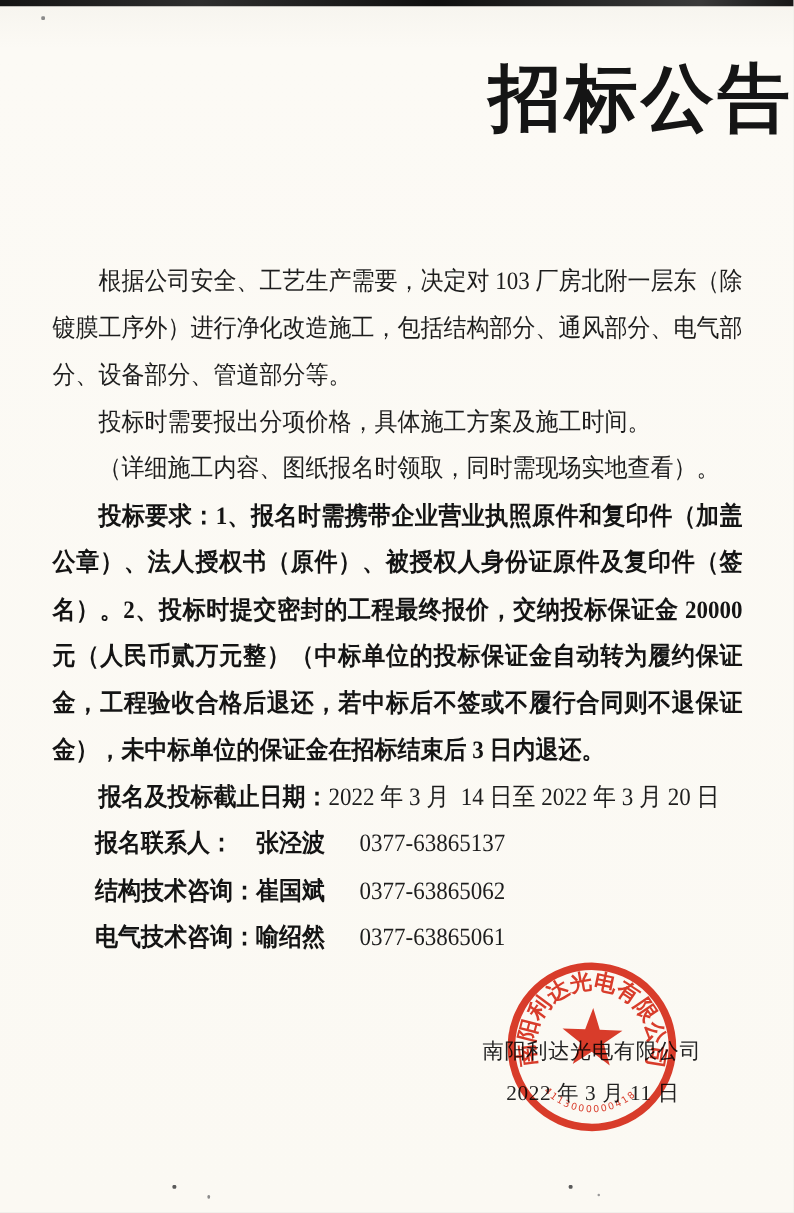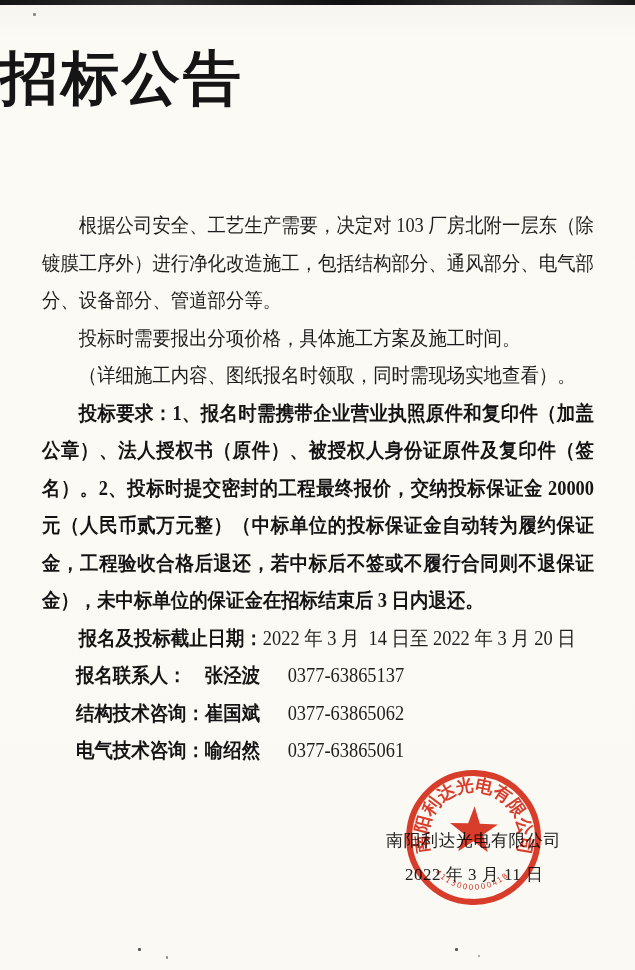--- a/index.html
+++ b/index.html
@@ -14,26 +14,27 @@
     background:linear-gradient(180deg,#f6f4ee 0%,#fcfaf5 4%,#fbf9f3 100%);
     overflow:hidden;
     color:#1d1d1d;
   }
   .scan-bar{
     position:absolute;top:0;left:0;right:0;height:5px;
     background:linear-gradient(90deg,#141414 0%,#2e2e2e 25%,#101010 55%,#3a3a3a 88%,#181818 100%);
   }
   .title{
     margin:46px 0 0 0;
-    text-align:left;
+    text-align:right;
     font-size:58px;
     font-weight:700;
     letter-spacing:3px;
     line-height:1.15;
     color:#151515;
+    padding-left:24px;
   }
   .content{
     position:absolute;
     left:42px;top:207px;
     width:600px;
     transform:scaleX(0.92);
     transform-origin:0 0;
     font-size:20px;
     line-height:37.5px;
   }

